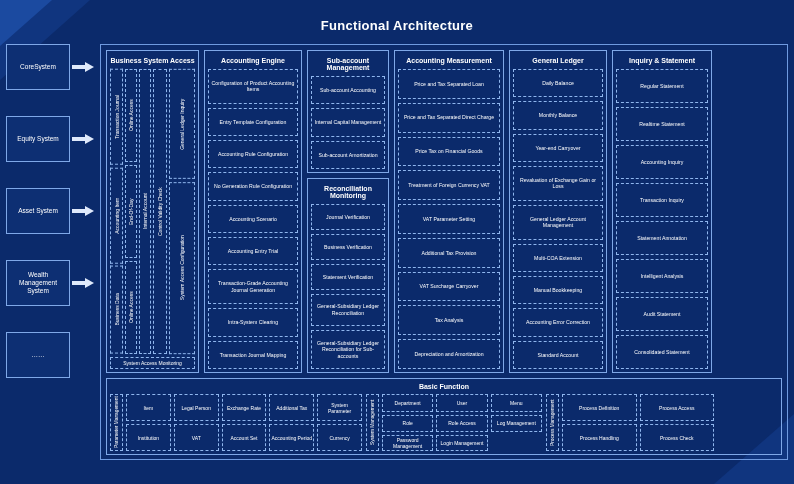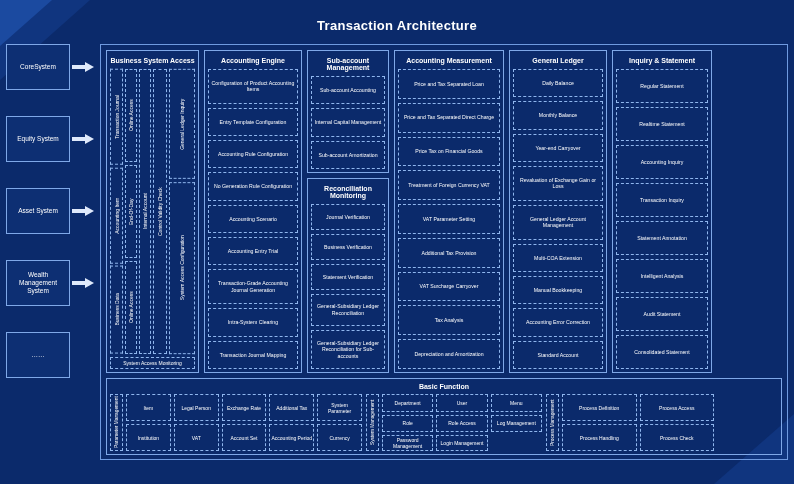--- a/index.html
+++ b/index.html
@@ -250,21 +250,21 @@
   .g-sys   { width: 160px; grid-template-columns: repeat(3, 1fr); grid-template-rows: repeat(2, 1fr); }
   .g-proc  { width: 152px; grid-template-columns: repeat(2, 1fr); grid-template-rows: repeat(2, 1fr); }
 </style>
 </head>
 <body>
 
 <div class="corner-tl"></div>
 <div class="corner-tl2"></div>
 <div class="corner-br"></div>
 
-<div class="title">Transaction Architecture</div>
+<div class="title">Functional Architecture</div>
 
 <div class="left-col">
   <div class="sys-row">
     <div class="sys-box">CoreSystem</div>
     <div class="arrow">
         <div class="shaft"></div>
         <div class="head"></div>
       </div>
   </div>
   <div class="sys-row">

